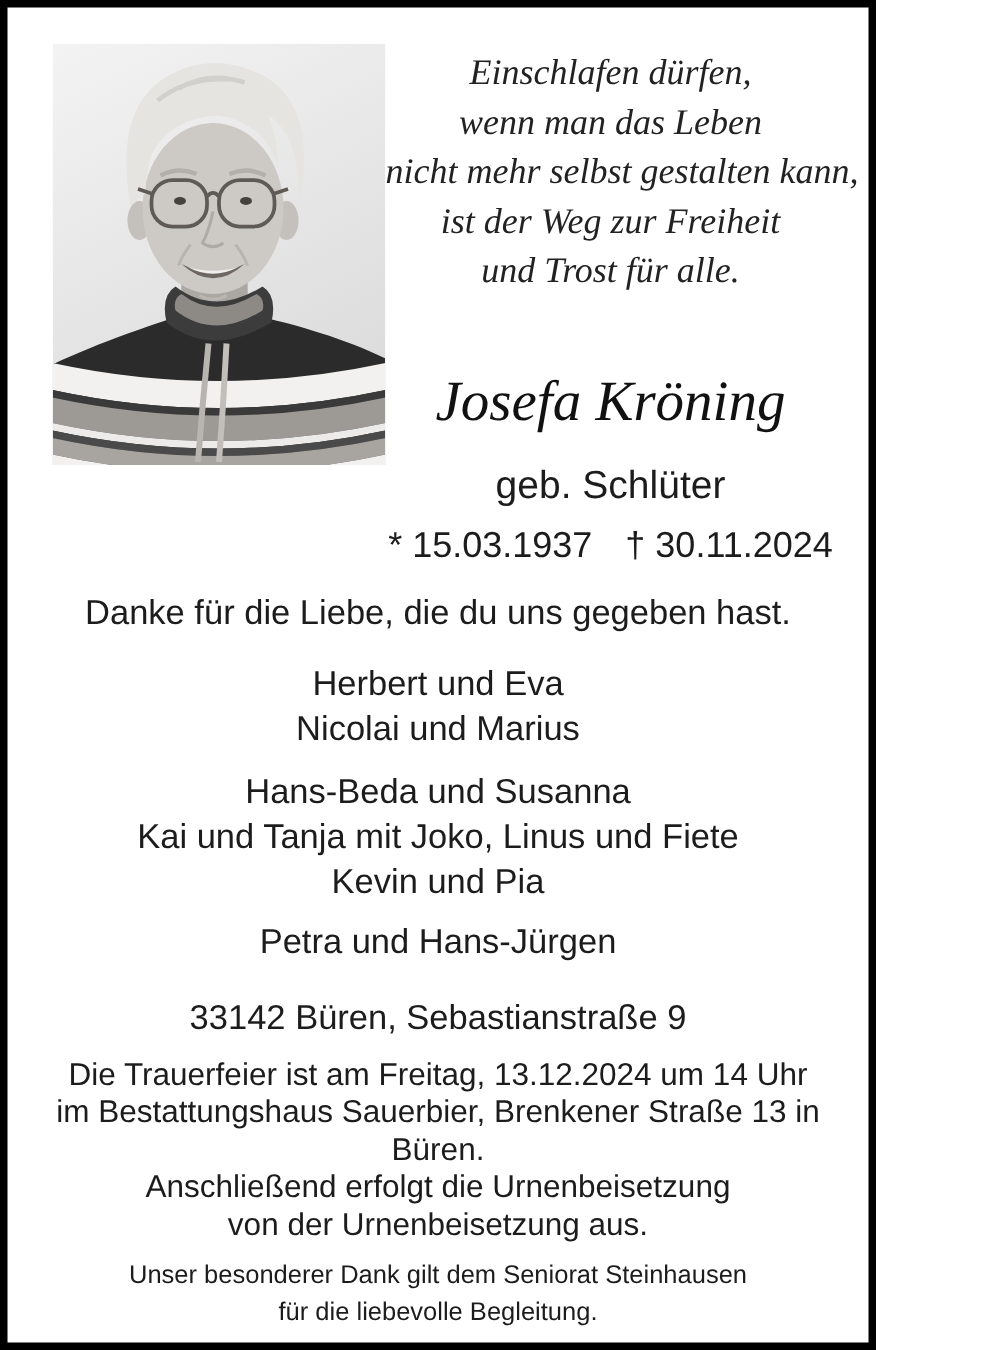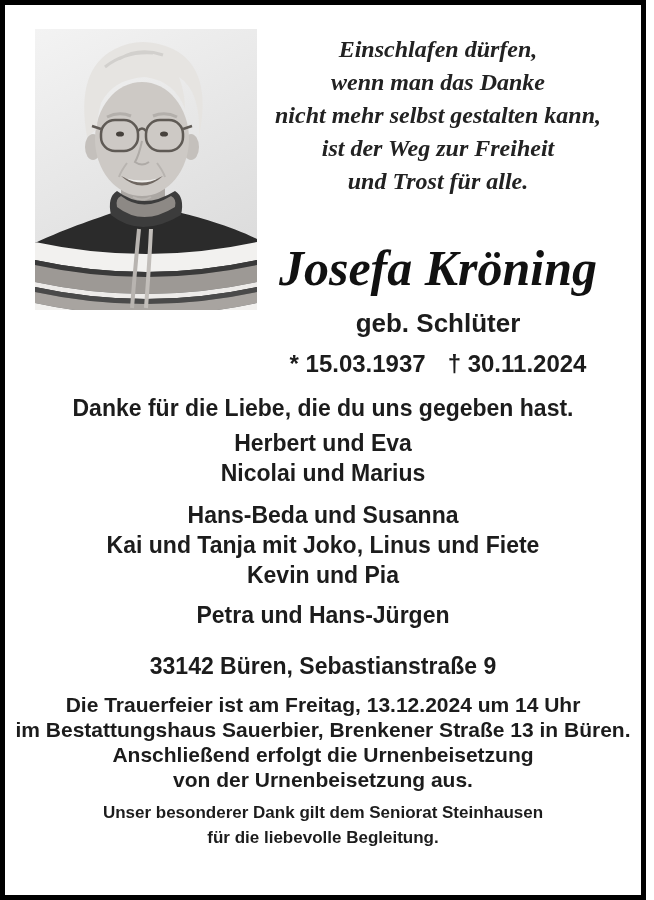--- a/index.html
+++ b/index.html
@@ -1,37 +1,37 @@
 <!DOCTYPE html>
 <html lang="de"><head>
 <meta charset="utf-8">
 <style>
   html,body{margin:0;padding:0;background:#ffffff;}
   .card{
-    width:646px;height:900px;box-sizing:border-box;
+    width:584px;height:900px;box-sizing:border-box;
     border:5px solid #000;background:#fff;position:relative;
-    font-family:"Liberation Sans",sans-serif;color:#1c1c1c;overflow:hidden;font-weight:bold;
+    font-family:"Liberation Sans",sans-serif;color:#1c1c1c;overflow:hidden;
   }
   
   .top-section{display:flex;align-items:flex-start;padding:24px 22px 0 30px;}
   .photo-frame{width:222px;height:281px;flex:none;overflow:hidden;}
   .photo-frame svg{display:block;}
   .right-col{flex:1;text-align:center;padding-top:4px;min-width:0;}
   .verse{font-family:"Liberation Serif",serif;font-style:italic;
          font-size:24px;line-height:33px;color:#222;}
   .verse div{white-space:nowrap;}
   .deceased-name{font-family:"Liberation Serif",serif;font-style:italic;
-         font-size:50px;line-height:60px;margin-top:40px;color:#111;white-space:nowrap;}
+         font-size:38px;line-height:60px;margin-top:40px;color:#111;white-space:nowrap;}
   .maiden-name{font-size:26px;line-height:27px;margin-top:12px;}
   .dates{font-size:24px;line-height:29px;margin-top:12px;}
   .dates .gap{display:inline-block;width:22px;}
   
   .center{text-align:center;}
   .danke{font-size:23px;line-height:28px;margin-top:16px;}
-  .mourner-group1{margin-top:6px;}
+  .mourner-group1{margin-top:18px;}
   .mourner-group2{margin-top:12px;}
   .mourner-group3{margin-top:10px;}
   .mourner-line{font-size:23px;line-height:30px;}
   .address{font-size:23px;line-height:28px;margin-top:22px;}
   .funeral{margin-top:12px;}
   .funeral div{font-size:21px;line-height:25px;}
   .acknowledgement{margin-top:8px;}
   .acknowledgement div{font-size:17px;line-height:25px;}
 </style>
 </head>
@@ -109,21 +109,21 @@
           <path d="M90,149 Q107,158 124,149 Q107,154 90,149 Z" fill="#efeeec"></path>
 
           <path d="M98,168 Q107,173 116,168" stroke="#bab6b2" stroke-width="2" fill="none"></path>
         </g>
       </svg>
     </div>
 
     <div class="right-col">
       <div class="verse">
         <div>Einschlafen dürfen,</div>
-        <div>wenn man das Danke</div>
+        <div>wenn man das Leben</div>
         <div>nicht mehr selbst gestalten kann,</div>
         <div>ist der Weg zur Freiheit</div>
         <div>und Trost für alle.</div>
       </div>
       <div class="deceased-name">Josefa Kröning</div>
       <div class="maiden-name">geb. Schlüter</div>
       <div class="dates">
         <span>* 15.03.1937</span><span class="gap"></span><span>† 30.11.2024</span>
       </div>
     </div>

